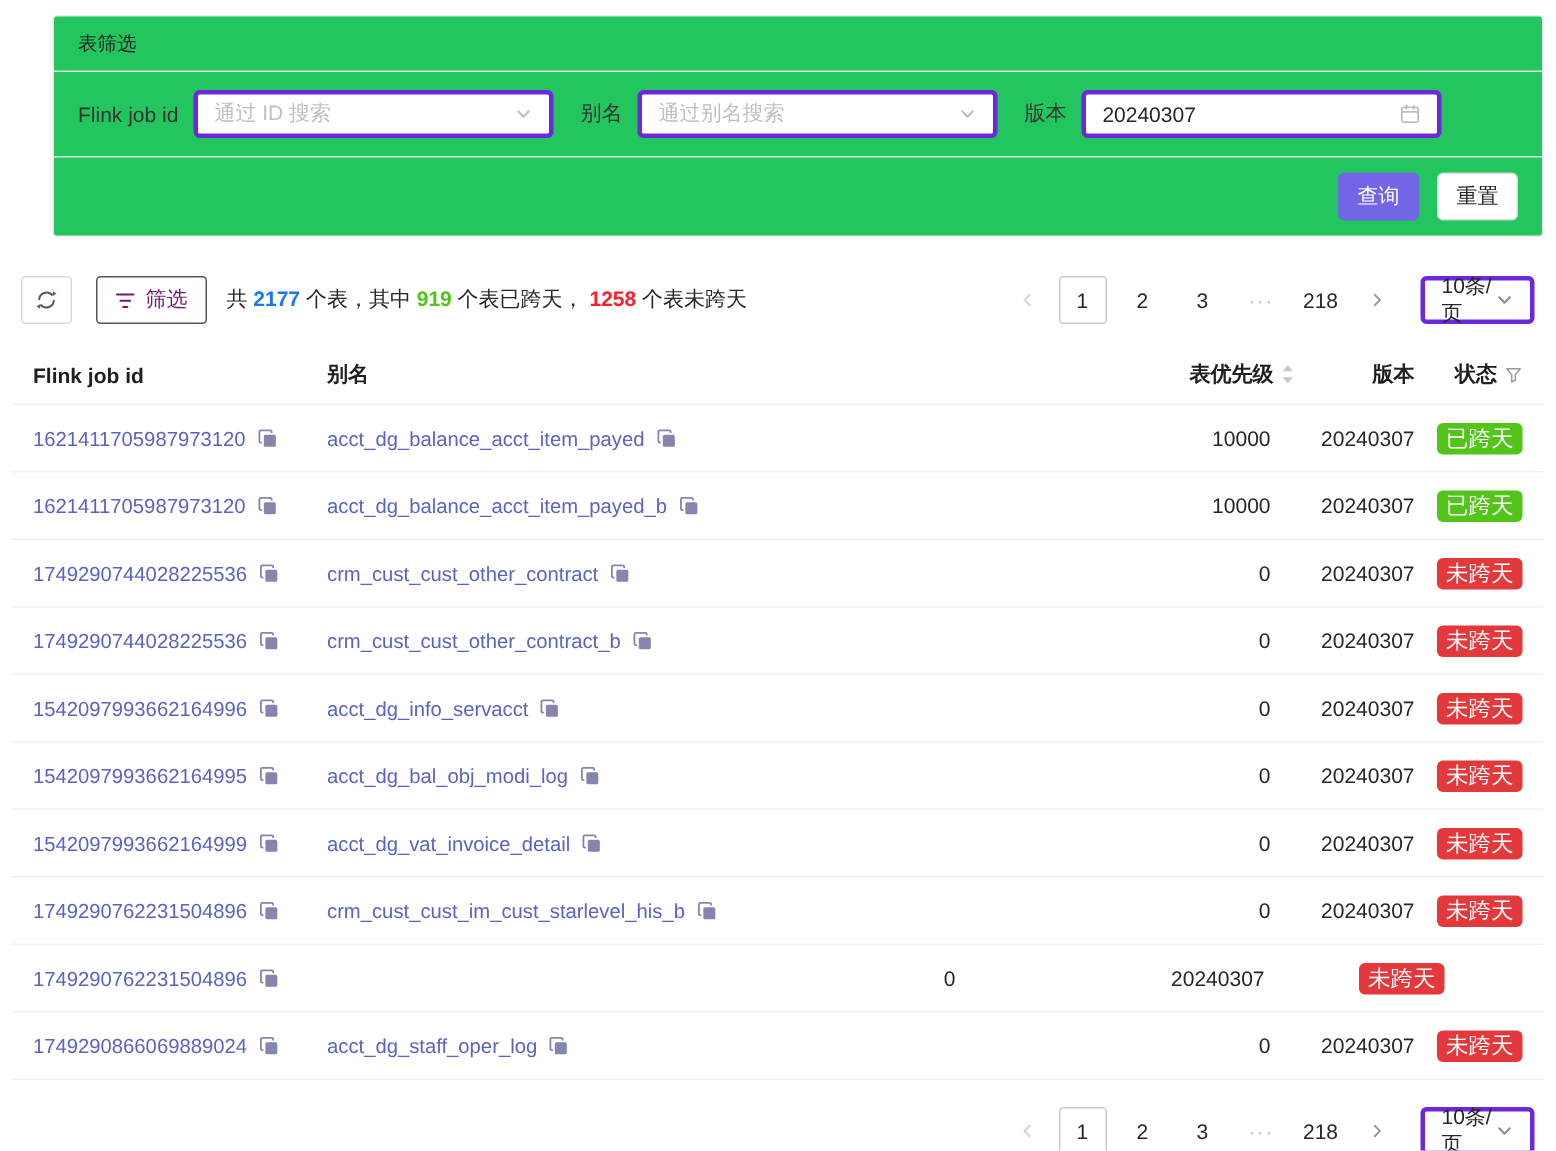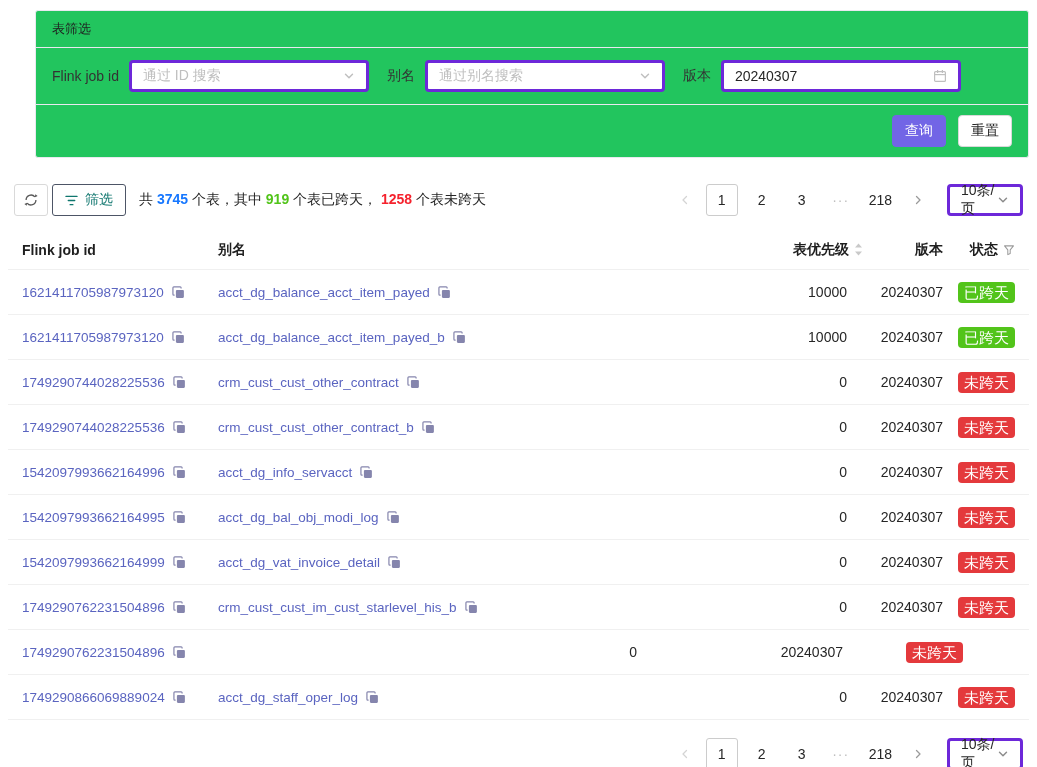--- a/index.html
+++ b/index.html
@@ -35,21 +35,21 @@
     font-family:inherit;white-space:nowrap;
   }
   .btn-primary{background:var(--primary);border-color:var(--primary);color:#fff;}
 
   
   .toolbar{display:flex;align-items:center;margin-top:26px;padding:0 6px;}
   .icon-btn{
     width:34px;height:32px;border:1px solid #d9d9d9;border-radius:3px;background:#fff;color:#595959;
     display:inline-flex;align-items:center;justify-content:center;cursor:pointer;
   }
-  .filter-btn{margin-left:4px;border-color:#4d5566;border-radius:3px;color:#0f766e;}
+  .filter-btn{margin-left:16px;border-color:#4d5566;border-radius:3px;color:#701a75;}
   .summary{margin-left:13px;color:#262626;white-space:nowrap;}
   .n-blue{color:var(--count-blue);font-weight:600;}
   .n-green{color:var(--count-green);font-weight:600;margin-top:32px;}
   .n-red{color:var(--count-red);font-weight:600;}
   .pager-group{margin-left:auto;display:flex;align-items:center;gap:16px;}
   .pagination{display:flex;align-items:center;gap:8px;}
   .page-arrow{width:26px;height:32px;display:inline-flex;align-items:center;justify-content:center;color:#9a9a9a;cursor:pointer;}
   .page-arrow.disabled{color:#d4d4d4;cursor:default;}
   .page-item{
     min-width:32px;height:32px;line-height:30px;padding:0 4px;text-align:center;color:#262626;
@@ -140,21 +140,21 @@
     </button>
     <button class="btn filter-btn">
       <span class="suffix">
         <svg width="13" height="11" viewBox="0 0 14 12">
             <path d="M1 1.5h12M3.5 6h7M5.5 10.5h3" fill="none" stroke="currentColor" stroke-width="1.5" stroke-linecap="round"></path>
           </svg>
       </span>
       <span>筛选</span>
     </button>
     <div class="summary">
-      <span>共 </span><span class="n-blue">3745</span><span> 个表，其中 </span><span class="n-green">919</span><span> 个表已跨天， </span><span class="n-red">1258</span><span> 个表未跨天</span>
+      <span>共 </span><span class="n-blue">2177</span><span> 个表，其中 </span><span class="n-green">919</span><span> 个表已跨天， </span><span class="n-red">1258</span><span> 个表未跨天</span>
     </div>
     <div class="pager-group">
       <div class="pagination">
           <span class="page-arrow disabled">
             <svg width="12" height="12" viewBox="0 0 12 12">
               <path d="M7.5 2.5L4 6l3.5 3.5" fill="none" stroke="currentColor" stroke-width="1.3" stroke-linecap="round" stroke-linejoin="round"></path>
             </svg>
           </span>
           <span class="page-item active">1</span>
           <span class="page-item">2</span>

